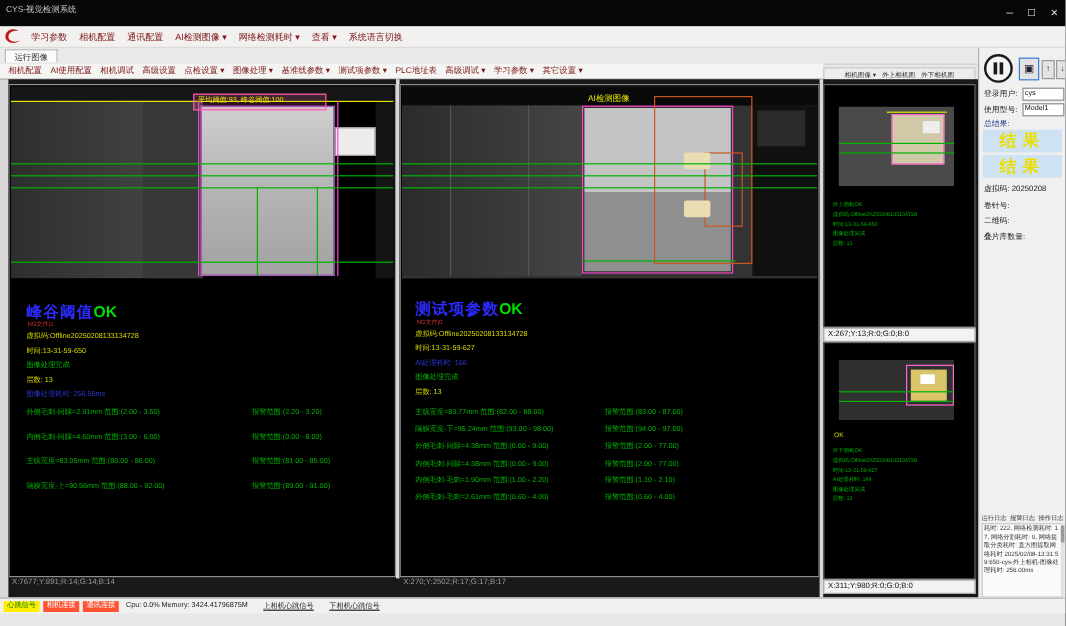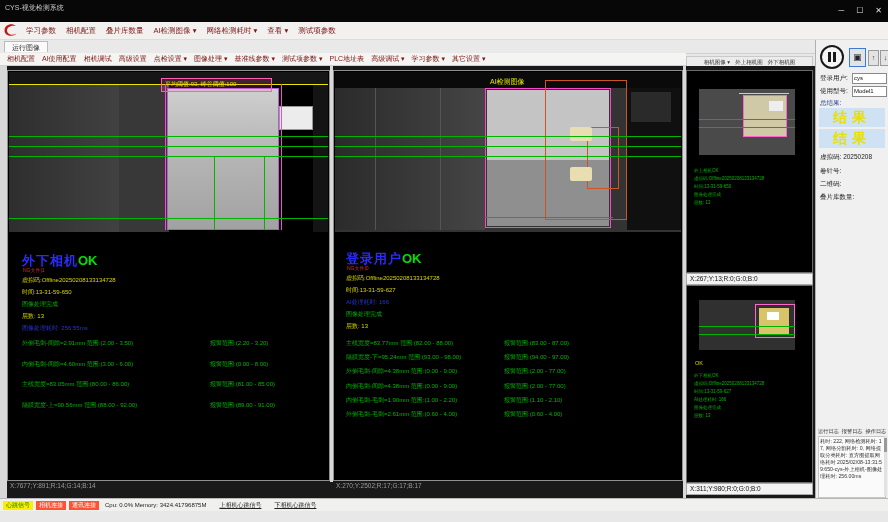--- a/index.html
+++ b/index.html
@@ -117,25 +117,25 @@
 
   <div class="menubar">
     <span class="logo">
       <svg width="15" height="15" viewBox="0 0 15 15">
           <path d="M13 3 C9 -0.5,1.5 1.5,1.5 7.5 C1.5 13,10 14.5,13.5 10.5 C9 13,4 11.5,4 7.5 C4 3.5,9.5 2,13 3 Z" fill="#c01616"></path>
         </svg>
     </span>
     <div style="display:flex;">
         <span class="menu-item">学习参数</span>
         <span class="menu-item">相机配置</span>
-        <span class="menu-item">叠片库数量</span>
+        <span class="menu-item">通讯配置</span>
         <span class="menu-item">AI检测图像 ▾</span>
         <span class="menu-item">网络检测耗时 ▾</span>
         <span class="menu-item">查看 ▾</span>
-        <span class="menu-item">测试项参数</span>
+        <span class="menu-item">系统语言切换</span>
       </div>
   </div>
 
   <div class="tabrow">
     <div class="tab-active">运行图像</div>
   </div>
 
   <div class="toolbar">
     <div style="display:flex;">
         <span class="tool-item">相机配置</span>
@@ -179,21 +179,21 @@
         <div class="mvline" style="left:156px;top:12px;height:146px;"></div>
         <div class="mvline" style="left:272px;top:12px;height:146px;"></div>
         <div class="gline" style="left:0;top:64px;width:100%;"></div>
         <div class="gline" style="left:0;top:74px;width:100%;"></div>
         <div class="gline" style="left:0;top:84px;width:100%;"></div>
         <div class="gline" style="left:0;top:146px;width:100%;"></div>
         <div class="gvline" style="left:205px;top:84px;height:74px;"></div>
         <div class="gvline" style="left:255px;top:84px;height:74px;"></div>
       </div>
       <div class="resline" style="left:14px;top:180px;">
-        <span class="res-cam">外下相机</span><span class="res-ok">OK</span>
+        <span class="res-cam">峰谷阈值</span><span class="res-ok">OK</span>
       </div>
       <div class="resline res-note" style="left:15px;top:196px;">NG文件|1</div>
       <div class="resline res-y" style="left:14px;top:205px;">虚拟码:Offline20250208133134728</div>
       <div class="resline res-y" style="left:14px;top:217px;">时间:13-31-59-650</div>
       <div class="resline res-g" style="left:14px;top:229px;">图像处理完成</div>
       <div class="resline res-y" style="left:14px;top:241px;">层数: 13</div>
       <div class="resline res-b" style="left:14px;top:253px;">图像处理耗时: 256.55ms</div>
       <div class="rows rows-left" style="top:268px;">
           <div class="mrow">
           <span class="mt">外侧毛刺-间隙=2.91mm 范围:(2.00 - 3.50)</span>
@@ -229,21 +229,21 @@
         <div class="layer" style="left:252px;top:55px;width:32px;height:62px;border:1px solid #cc5522;box-sizing:border-box;"></div>
         <div class="layer" style="left:235px;top:55px;width:22px;height:14px;background:#e9ddb2;border-radius:2px;"></div>
         <div class="layer" style="left:235px;top:95px;width:22px;height:14px;background:#e9ddb2;border-radius:2px;"></div>
         <div class="gline" style="left:0;top:64px;width:100%;"></div>
         <div class="gline" style="left:0;top:74px;width:100%;"></div>
         <div class="gline" style="left:0;top:84px;width:100%;"></div>
         <div class="gline" style="left:150px;top:145px;width:128px;"></div>
         <div class="ai-label" style="left:155px;top:5px;">AI检测图像</div>
       </div>
       <div class="resline" style="left:12px;top:178px;">
-        <span class="res-cam">登录用户</span><span class="res-ok">OK</span>
+        <span class="res-cam">测试项参数</span><span class="res-ok">OK</span>
       </div>
       <div class="resline res-note" style="left:13px;top:194px;">NG文件|0</div>
       <div class="resline res-y" style="left:12px;top:203px;">虚拟码:Offline20250208133134728</div>
       <div class="resline res-y" style="left:12px;top:215px;">时间:13-31-59-627</div>
       <div class="resline res-b" style="left:12px;top:227px;">AI处理耗时: 166</div>
       <div class="resline res-g" style="left:12px;top:239px;">图像处理完成</div>
       <div class="resline res-y" style="left:12px;top:251px;">层数: 13</div>
       <div class="rows rows-mid" style="top:268px;left:12px;">
           <div class="mrow">
           <span class="mt">主线宽度=83.77mm 范围:(82.00 - 88.00)</span>

